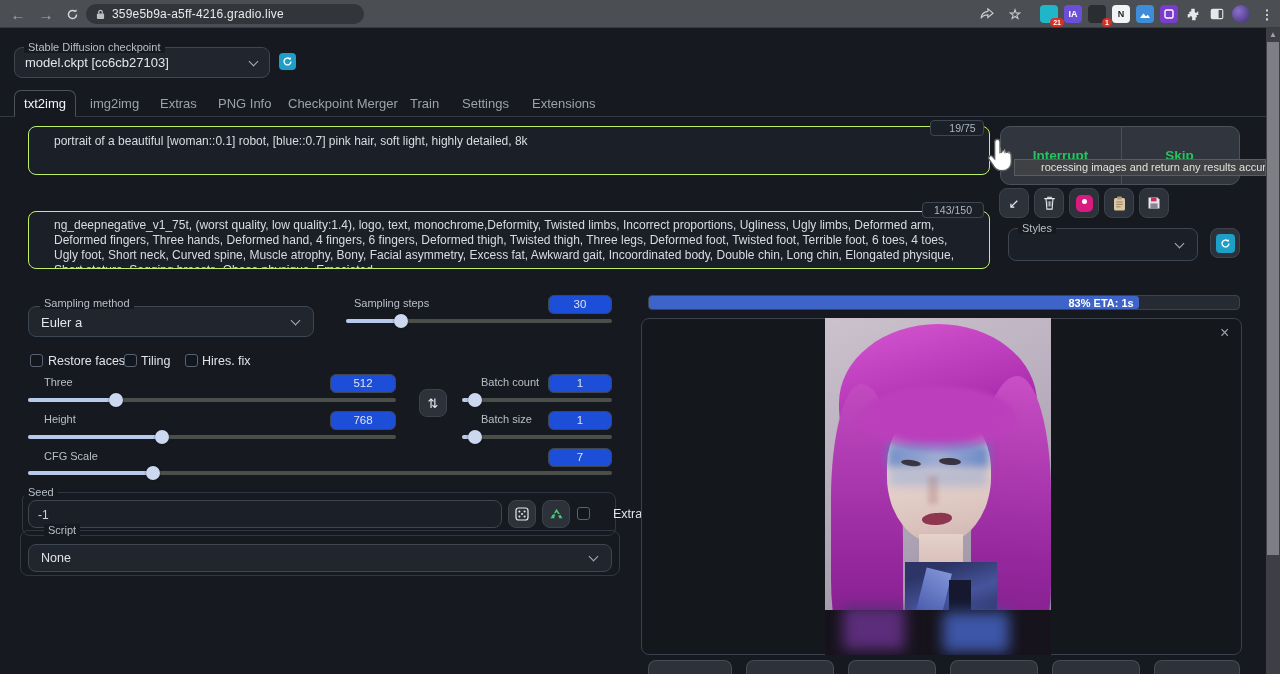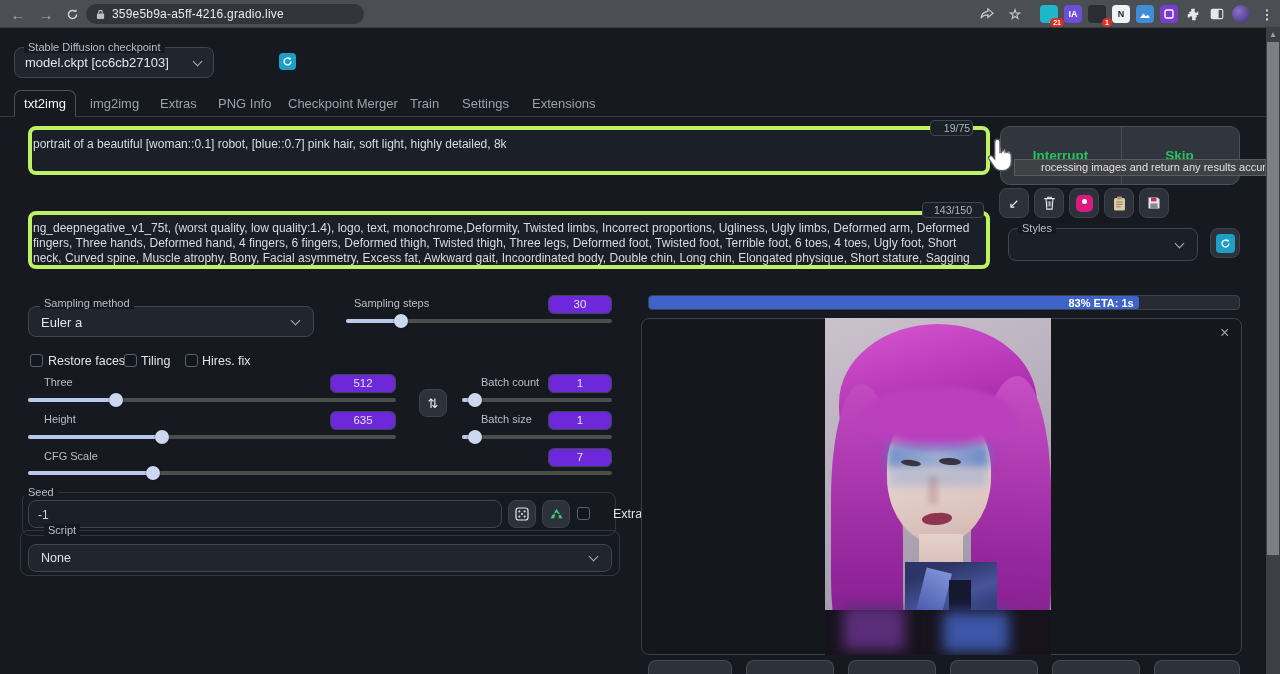--- a/index.html
+++ b/index.html
@@ -23,21 +23,21 @@
 
   
   .scrollbar { position:absolute; right:0; top:28px; width:14px; height:646px; background:#3d3f44; }
   .scroll-thumb { position:absolute; left:1px; top:14px; width:12px; height:513px; background:#7d7f84; }
   .scroll-arrow { position:absolute; left:3px; top:2px; color:#9fa1a5; font-size:8px; }
 
   
   .fieldbox { position:absolute; background:#20252e; border:1px solid #3e4652; border-radius:8px; }
   .chip-label { position:absolute; font-size:11px; color:#b9bfc9; background:#161920; padding:0 4px;
     z-index:3; line-height:12px; }
-  .valbox { position:absolute; width:64px; height:19px; background:#6d28d9; border:1px solid #3e4652;
+  .valbox { position:absolute; width:64px; height:19px; background:#1d4ed8; border:1px solid #3e4652;
     border-radius:6px; color:#dfe3e8; font-size:11.5px; text-align:center; line-height:17px; z-index:3; }
   .slider-track { position:absolute; height:4px; background:#4b4f49; border-radius:2px; }
   .slider-fill { position:absolute; left:0; top:0; height:4px; background:#b9c9ec; border-radius:2px; }
   .slider-knob { position:absolute; top:-5px; width:14px; height:14px; border-radius:50%;
     background:#ccd8f0; box-shadow:0 0 2px rgba(0,0,0,.6); }
   .checkbox { position:absolute; width:13px; height:13px; background:#12161d; border:1px solid #5a6170;
     border-radius:3px; }
   .cb-label { position:absolute; font-size:12.5px; color:#e0e3e8; }
   .caret { position:absolute; width:7px; height:7px; border-right:1.6px solid #aab1bb;
     border-bottom:1.6px solid #aab1bb; transform:rotate(45deg); }
@@ -45,22 +45,22 @@
     border-radius:8px; display:flex; align-items:center; justify-content:center; color:#e8eaee; }
 
   
   .tab-underline { position:absolute; left:0; top:116px; width:1266px; height:1px; background:#343a43; }
   .tab { position:absolute; top:96px; font-size:13px; color:#9aa2ac; }
   .tab-active { position:absolute; left:14px; top:90px; width:62px; height:27px; background:#161920;
     border:1px solid #4b525c; border-bottom:1px solid #161920; border-radius:7px 7px 0 0;
     color:#f2f4f6; font-size:13px; display:flex; align-items:center; justify-content:center; z-index:2; }
 
   
-  .promptbox { position:absolute; left:28px; width:962px; background:#1b2028; border:4px solid #bef264;
-    border-radius:8px; color:#d9dce1; font-size:12px; line-height:15px; padding:7px 1px; overflow:hidden; }
+  .promptbox { position:absolute; left:28px; width:962px; background:#1b2028; border:1px solid #bef264;
+    border-radius:8px; color:#d9dce1; font-size:12px; line-height:15px; padding:7px 25px; overflow:hidden; }
   .counter-chip { position:absolute; height:16px; background:#1b2028; border:1px solid #3e4652;
     border-radius:4px; color:#aeb5bf; font-size:10.5px; line-height:14px; text-align:center; z-index:3; }
 
   
   .splitbtn { position:absolute; left:1000px; top:126px; width:240px; height:59px; background:#31363e;
     border:1px solid #4b525c; border-radius:10px; display:flex; }
   .splitbtn > div { flex:1; display:flex; align-items:center; justify-content:center; color:#22c55e;
     font-size:13.5px; font-weight:600; }
   .split-div { position:absolute; left:120px; top:0; width:1px; height:100%; background:#4a5058; }
   .tooltip { position:absolute; left:1014px; top:159px; width:252px; height:17px; background:#404144;
@@ -146,42 +146,42 @@
     <div class="ext-ic" style="left:1232px; border-radius:50%; background:radial-gradient(circle at 35% 35%, #8a6fd0, #3c2c66);"></div>
     <div class="ext-ic" style="left:1258px; color:#d6d8da; font-size:13px;">⋮</div>
   </div>
 
   <div class="scrollbar">
     <div class="scroll-arrow">▲</div>
     <div class="scroll-thumb"></div>
   </div>
 
   <span class="chip-label" style="left:24px; top:41px;">Stable Diffusion checkpoint</span>
-  <div class="fieldbox" style="left:14px; top:47px; width:200px; height:31px;">
+  <div class="fieldbox" style="left:14px; top:47px; width:256px; height:31px;">
     <span style="position:absolute; left:10px; top:7px; font-size:13px; color:#e3e6ea;">model.ckpt [cc6cb27103]</span>
     <span class="caret" style="right:12px; top:10px;"></span>
   </div>
   <div class="abs" style="left:279px; top:53px; width:17px; height:17px; border-radius:4px; background:#1e9fc7; display:flex; align-items:center; justify-content:center;">
     <svg width="11" height="11" viewBox="0 0 16 16">
         <path d="M13 8a5 5 0 1 1-1.4-3.5" fill="none" stroke="#fff" stroke-width="2"></path>
         <path d="M13 1.8v3.4H9.6z" fill="#fff"></path>
       </svg>
   </div>
 
   <div class="tab-underline"></div>
   <div class="tab-active">txt2img</div>
   <span class="tab" style="left:90px;">img2img</span>
   <span class="tab" style="left:160px;">Extras</span>
   <span class="tab" style="left:218px;">PNG Info</span>
   <span class="tab" style="left:288px;">Checkpoint Merger</span>
   <span class="tab" style="left:410px;">Train</span>
   <span class="tab" style="left:462px;">Settings</span>
   <span class="tab" style="left:532px;">Extensions</span>
 
-  <div class="counter-chip" style="left:930px; top:120px; width:43px;padding-left:11px;">19/75</div>
+  <div class="counter-chip" style="left:930px; top:120px; width:54px;padding-left:11px;">19/75</div>
   <div class="promptbox" style="top:126px; height:49px;">
     <span>portrait of a beautiful [woman::0.1] robot, [blue::0.7] pink hair, soft light, highly detailed, 8k</span>
   </div>
 
   <div class="counter-chip" style="left:922px; top:202px; width:62px;">143/150</div>
   <div class="promptbox" style="top:211px; height:58px; padding-top:6px;">
     <span>ng_deepnegative_v1_75t, (worst quality, low quality:1.4), logo, text, monochrome,Deformity, Twisted limbs, Incorrect proportions, Ugliness, Ugly limbs, Deformed arm, Deformed fingers, Three hands, Deformed hand, 4 fingers, 6 fingers, Deformed thigh, Twisted thigh, Three legs, Deformed foot, Twisted foot, Terrible foot, 6 toes, 4 toes, Ugly foot, Short neck, Curved spine, Muscle atrophy, Bony, Facial asymmetry, Excess fat, Awkward gait, Incoordinated body, Double chin, Long chin, Elongated physique, Short stature, Sagging breasts, Obese physique, Emaciated,</span>
   </div>
 
   <div class="splitbtn">
@@ -271,21 +271,21 @@
   </div>
 
   <span class="chip-label" style="left:477px; top:376px;">Batch count</span>
   <div class="valbox" style="left:548px; top:374px;">1</div>
   <div class="slider-track" style="left:462px; top:398px; width:150px;">
     <div class="slider-fill" style="width:13px;"></div>
     <div class="slider-knob" style="left:6px;"></div>
   </div>
 
   <span class="chip-label" style="left:40px; top:413px;">Height</span>
-  <div class="valbox" style="left:330px; top:411px; width:66px;">635</div>
+  <div class="valbox" style="left:330px; top:411px; width:66px;">768</div>
   <div class="slider-track" style="left:28px; top:435px; width:368px;">
     <div class="slider-fill" style="width:133px;"></div>
     <div class="slider-knob" style="left:127px;"></div>
   </div>
 
   <span class="chip-label" style="left:477px; top:413px;">Batch size</span>
   <div class="valbox" style="left:548px; top:411px;">1</div>
   <div class="slider-track" style="left:462px; top:435px; width:150px;">
     <div class="slider-fill" style="width:13px;"></div>
     <div class="slider-knob" style="left:6px;"></div>

